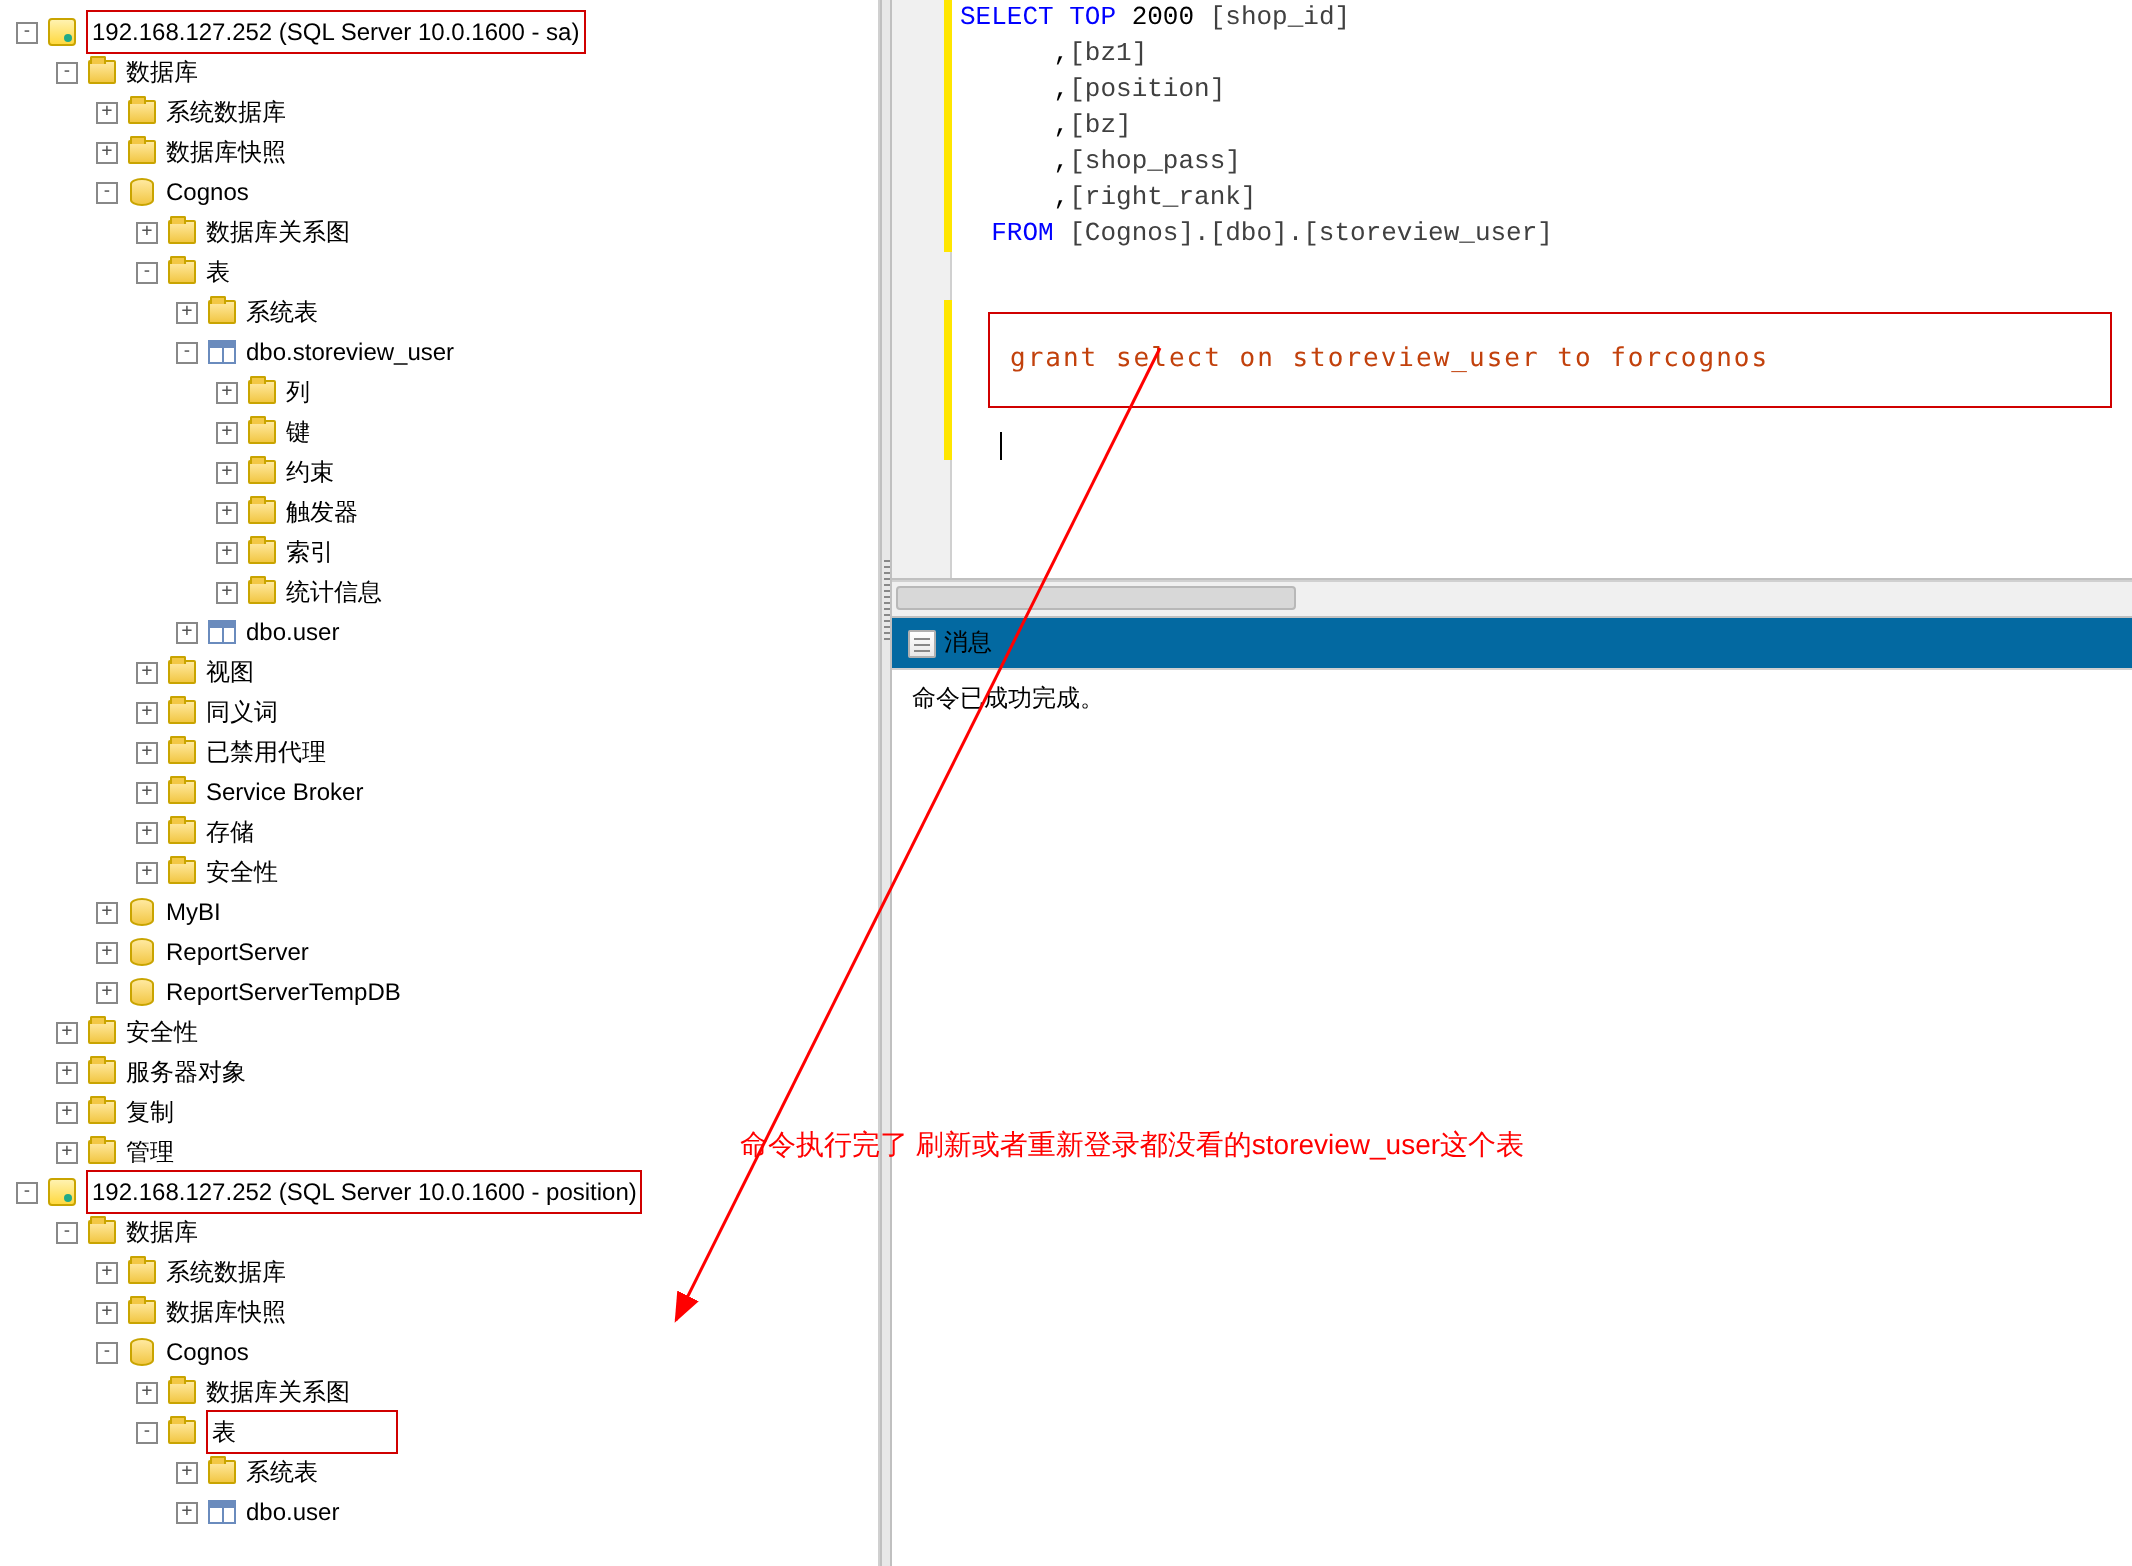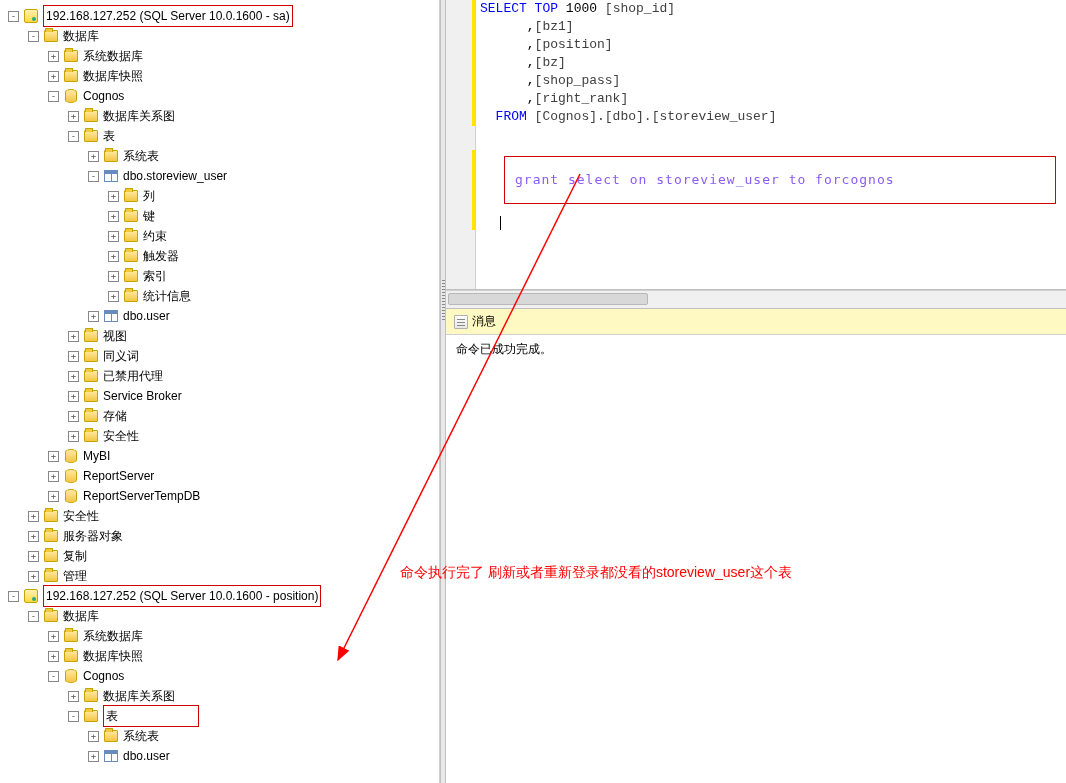--- a/index.html
+++ b/index.html
@@ -114,23 +114,23 @@
   padding: 0 4px;
   background: #fff;
   position: relative;
 }
 .sql-line { height: 18px; white-space: pre; }
 .kw { color: #0000ff; margin-top: 22px; }
 .brk { color: #404040; }
 .num { color: #000; }
 .grant-box {
   border: 1px solid #d00000;
-  margin: 30px 6px 10px 24px;
+  margin: 30px 6px 10px 14px;
   padding: 14px 10px;
-  color: #8b5cf6;
+  color: #c2410c;
   font-family: "NSimSun", Consolas, monospace;
   letter-spacing: 1px;
 }
 .caret-line { height: 18px; padding-left: 20px; }
 .caret { display:inline-block;width:1px;height:14px;background:#000;vertical-align:middle; }
 
 .hscroll {
   height: 18px;
   background: #f0f0f0;
   border-top: 1px solid #d0d0d0;
@@ -143,21 +143,21 @@
 
 .results {
   flex: none;
   border-top: 1px solid #c0c0c0;
 }
 .results-tab {
   display: flex;
   align-items: center;
   gap: 4px;
   padding: 4px 8px;
-  background: #fef9c3;
+  background: #0369a1;
   border-bottom: 1px solid #d0d0d0;
 }
 .msg-icon { width:14px;height:14px;border:1px solid #b0b0b0;background:linear-gradient(#fff,#e8e8e8);border-radius:1px;position:relative; }
 .msg-icon::after{content:"";position:absolute;left:2px;right:2px;top:3px;height:1px;background:#888;box-shadow:0 3px 0 #888,0 6px 0 #888;}
 .results-body { padding: 6px 10px; height: 420px; }
 
 .annotation {
   position: absolute;
   color: #ff0000;
   font-size: 14px;
@@ -481,21 +481,21 @@
   </div>
   <div class="splitter"></div>
   <div class="right-panel">
     <div class="editor-wrap" style="height:290px">
       <div class="gutter">
         <div class="yellow-bar" style="top:0;height:126px"></div>
         <div class="yellow-bar" style="top:150px;height:80px"></div>
       </div>
       <div class="editor">
         <div id="sql-lines">
-            <div class="sql-line"><span class="kw">SELECT TOP </span><span class="num">1000 </span><span class="brk">[shop_id]</span></div>
+            <div class="sql-line"><span class="kw">SELECT TOP </span><span class="num">2000 </span><span class="brk">[shop_id]</span></div>
             <div class="sql-line"><span>      ,</span><span class="brk">[bz1]</span></div>
             <div class="sql-line"><span>      ,</span><span class="brk">[position]</span></div>
             <div class="sql-line"><span>      ,</span><span class="brk">[bz]</span></div>
             <div class="sql-line"><span>      ,</span><span class="brk">[shop_pass]</span></div>
             <div class="sql-line"><span>      ,</span><span class="brk">[right_rank]</span></div>
             <div class="sql-line"><span class="kw">  FROM </span><span class="brk">[Cognos].[dbo].[storeview_user]</span></div>
           </div>
         <div class="grant-box">
           <span>grant select on storeview_user to forcognos</span>
         </div>
@@ -519,15 +519,15 @@
 
 <svg class="arrow-svg" style="left:330px;top:170px" width="260" height="500">
   <defs>
     <marker id="arrowhead" markerWidth="10" markerHeight="8" refX="9" refY="4" orient="auto">
       <polygon points="0 0, 10 4, 0 8" fill="#ff0000"></polygon>
     </marker>
   </defs>
   <line x1="250" y1="4" x2="8" y2="490" stroke="#ff0000" stroke-width="1.5" marker-end="url(#arrowhead)"></line>
 </svg>
 
-<div class="annotation" style="left:400px;top:564px">
+<div class="annotation" style="left:370px;top:564px">
   <span>命令执行完了 刷新或者重新登录都没看的storeview_user这个表</span>
 </div>
 
 </body></html>

